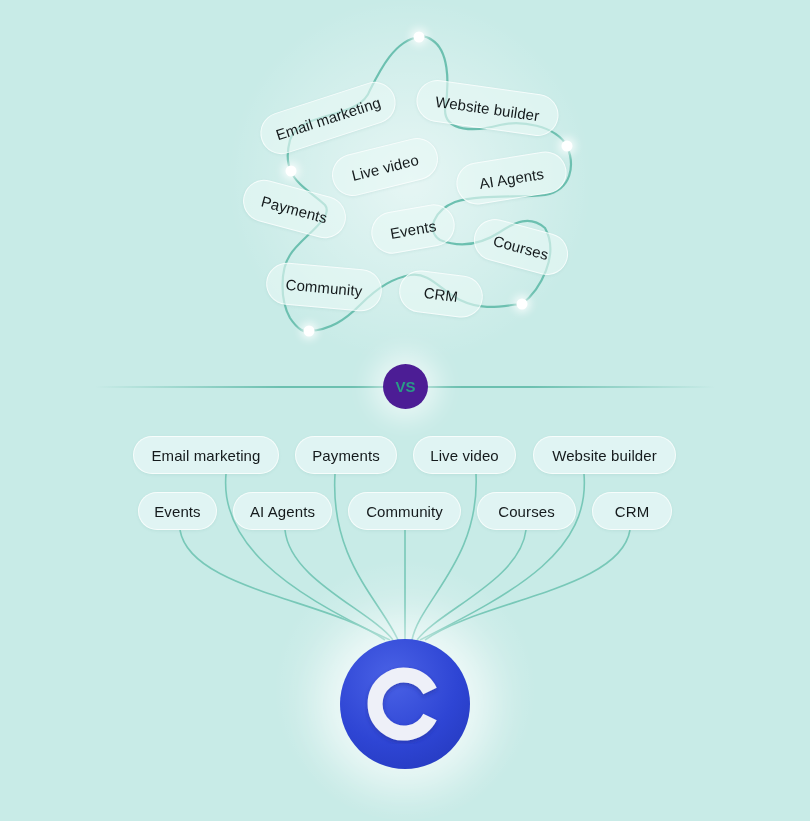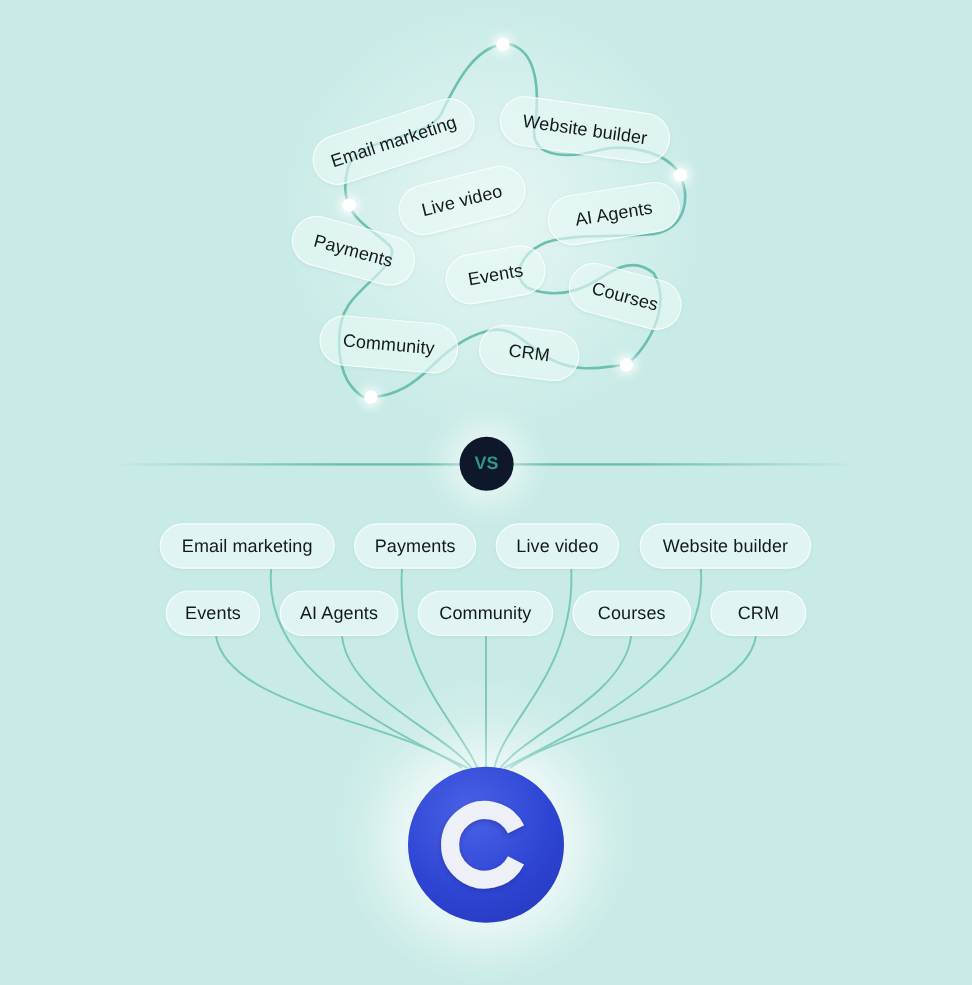--- a/index.html
+++ b/index.html
@@ -31,21 +31,21 @@
     position:absolute; width:11px; height:11px; border-radius:50%;
     background:#ffffff; box-shadow:0 0 8px 3px rgba(255,255,255,0.8);
     transform:translate(-50%,-50%);
   }
   .divider {
     position:absolute; top:386px; height:2px; left:95px; width:620px;
     background:linear-gradient(90deg, rgba(95,185,170,0) 0%, #6cc0b0 30%, #6cc0b0 70%, rgba(95,185,170,0) 100%);
   }
   .vs {
     position:absolute; left:383px; top:364px; width:45px; height:45px; border-radius:50%;
-    background:#0f172a; box-shadow:0 0 25px 12px rgba(255,255,255,0.55);
+    background:#4c1d95; box-shadow:0 0 25px 12px rgba(255,255,255,0.55);
     display:flex; align-items:center; justify-content:center;
     color:#2a9a86; font-weight:bold; font-size:15px;
   }
   .logo {
     position:absolute; left:340px; top:639px; width:130px; height:130px; border-radius:50%;
     background:radial-gradient(circle at 40% 30%, #4a62e6 0%, #2e45d4 55%, #2236b8 100%);
     box-shadow:0 0 40px 18px rgba(255,255,255,0.55);
     display:flex; align-items:center; justify-content:center;
   }
 </style>

